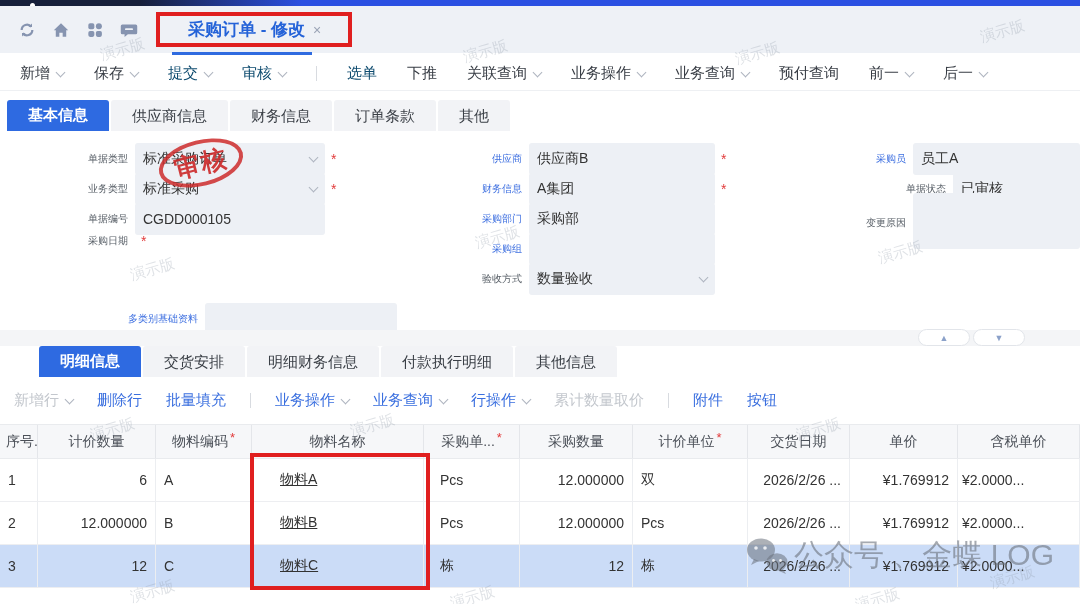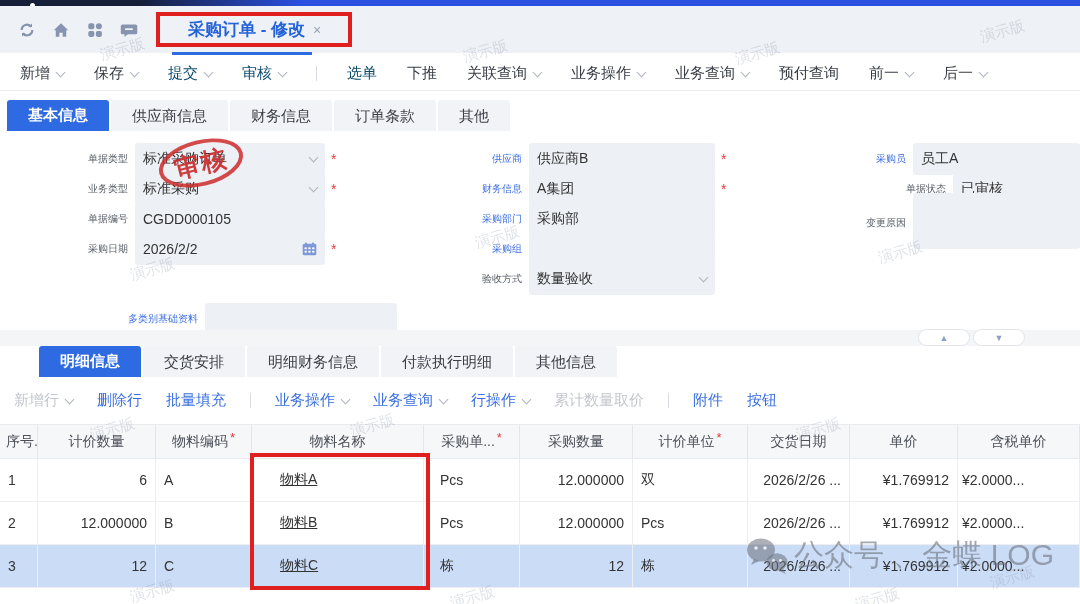--- a/index.html
+++ b/index.html
@@ -220,34 +220,20 @@
     <span class="star">*</span>
   </div>
   <div class="frow c1" style="left:0;top:203px">
     <span class="flabel">单据编号</span>
     <span class="fld">
         <span>CGDD000105</span>
       </span>
   </div>
   <div class="frow c1" style="left:0;top:233px">
     <span class="flabel">采购日期</span>
-    <span class="fld">
-        <span>2026/2/2</span>
-      <svg class="cal" viewBox="0 0 15 14">
-          <rect x="0.7" y="1.8" width="13.6" height="11.5" rx="1.5" fill="#7e9ad6"></rect>
-          <rect x="3" y="0.4" width="2" height="3" rx="0.8" fill="#7e9ad6"></rect>
-          <rect x="10" y="0.4" width="2" height="3" rx="0.8" fill="#7e9ad6"></rect>
-          <rect x="2.6" y="5.4" width="2.2" height="1.8" fill="#fff"></rect>
-          <rect x="6.4" y="5.4" width="2.2" height="1.8" fill="#fff"></rect>
-          <rect x="10.2" y="5.4" width="2.2" height="1.8" fill="#fff"></rect>
-          <rect x="2.6" y="8.8" width="2.2" height="1.8" fill="#fff"></rect>
-          <rect x="6.4" y="8.8" width="2.2" height="1.8" fill="#fff"></rect>
-          <rect x="10.2" y="8.8" width="2.2" height="1.8" fill="#fff"></rect>
-        </svg>
-    </span>
     <span class="star">*</span>
   </div>
   <div class="frow" style="left:0;top:303px">
     <span class="flabel link" style="width:198px;margin-right:7px">多类别基础资料</span>
     <span class="fld" style="width:192px">
         <span></span>
       </span>
   </div>
 
   <div class="frow c2" style="left:400px;top:143px">

